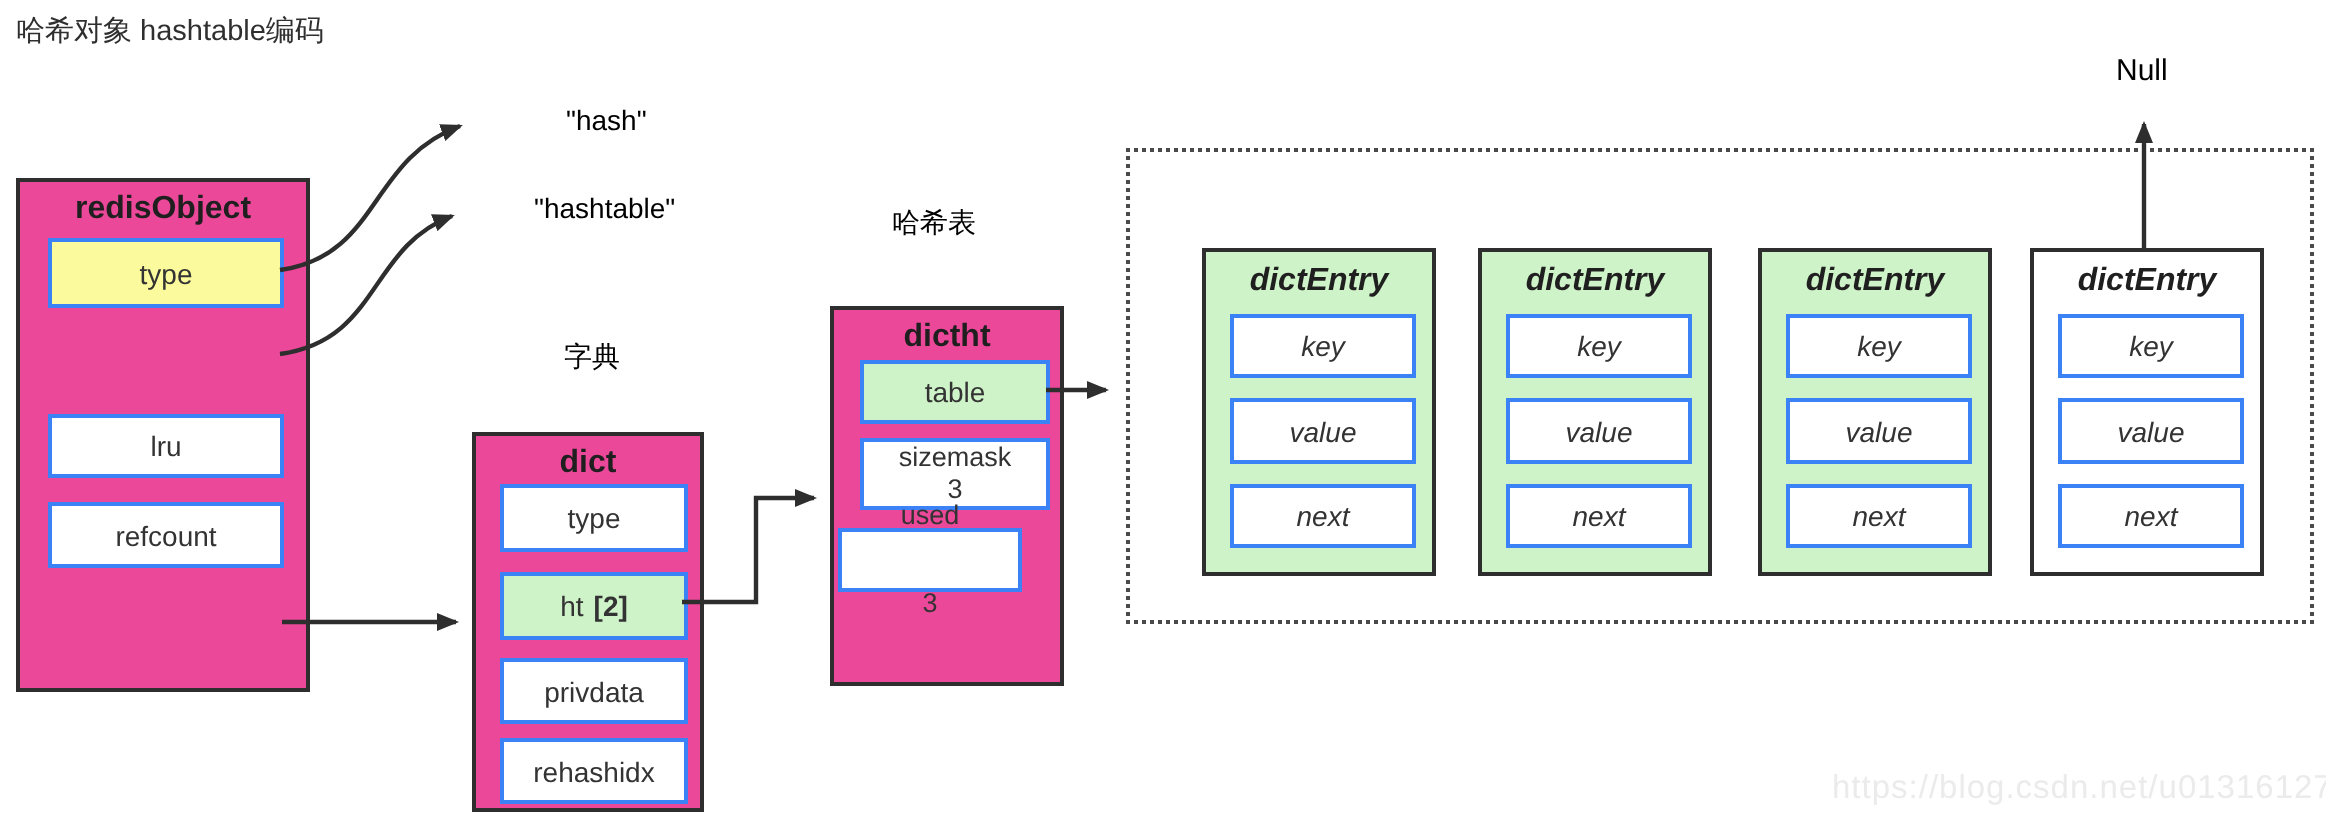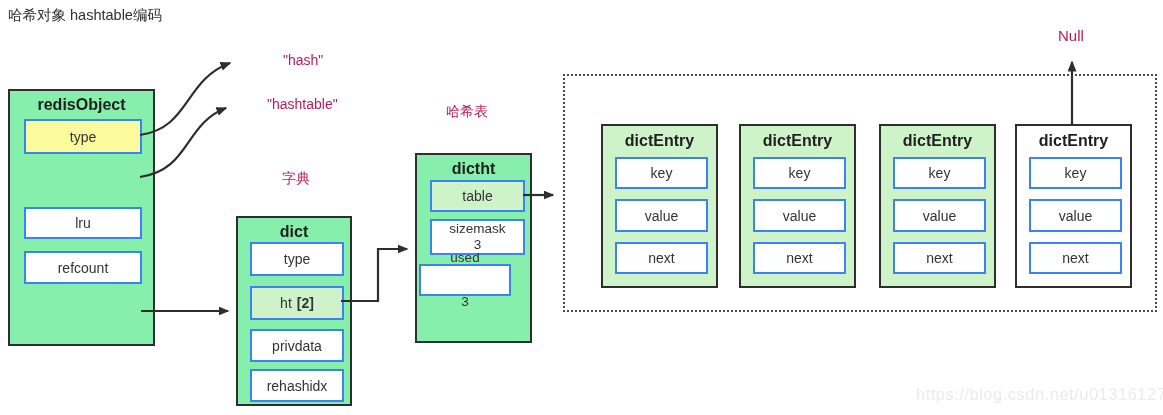--- a/index.html
+++ b/index.html
@@ -1,24 +1,24 @@
 <!DOCTYPE html>
 <html><head>
 <meta charset="utf-8">
 <style>
   html,body{margin:0;padding:0;background:#ffffff;}
   *{box-sizing:border-box;font-family:"Liberation Sans","DejaVu Sans",sans-serif;}
   .canvas{position:relative;width:1163px;height:415px;background:#ffffff;overflow:hidden;color:#333;}
   .title{position:absolute;left:8px;top:6px;font-size:14.5px;color:#2f2f2f;}
-  .floating-label{position:absolute;font-size:14px;color:#be185d;white-space:nowrap;}
-  .struct{position:absolute;border:2.5px solid #2e2e2e;background:#86efac;padding-left:38px;}
+  .floating-label{position:absolute;font-size:14px;color:#000000;white-space:nowrap;}
+  .struct{position:absolute;border:2.5px solid #2e2e2e;background:#ec4899;padding-left:38px;}
   .struct .hdr{position:absolute;left:0;right:0;top:5px;text-align:center;font-weight:bold;font-size:16px;color:#1f1f1f;}
   .field{position:absolute;border:2px solid #3b82f6;background:#fff;display:flex;align-items:center;justify-content:center;font-size:14px;color:#333;}
   .field.two-line{flex-direction:column;line-height:16px;font-size:13.5px;text-align:right;}
-  .entry{position:absolute;border:2.5px solid #2e2e2e;width:117px;height:164px;top:124px;background:#fff;}
+  .entry{position:absolute;border:2.5px solid #2e2e2e;width:117px;height:164px;top:124px;background:#fff;font-style:italic;}
   .entry .hdr{position:absolute;left:0;right:0;top:6px;text-align:center;font-weight:bold;font-size:16px;color:#1f1f1f;}
   .entry .field{left:12px;width:93px;}
   .dotted-region{position:absolute;left:563px;top:74px;width:594px;height:238px;border:2px dotted #4a4a4a;background:transparent;}
   .arrows{position:absolute;left:0;top:0;width:1163px;height:415px;pointer-events:none;z-index:30;}
   .suffix-bold{font-weight:bold;margin-left:5px;}
   .watermark{position:absolute;left:916px;top:385px;font-size:16.5px;color:#ebebeb;letter-spacing:.5px;}
   .z{z-index:10;}
 </style>
 </head>
 <body>

